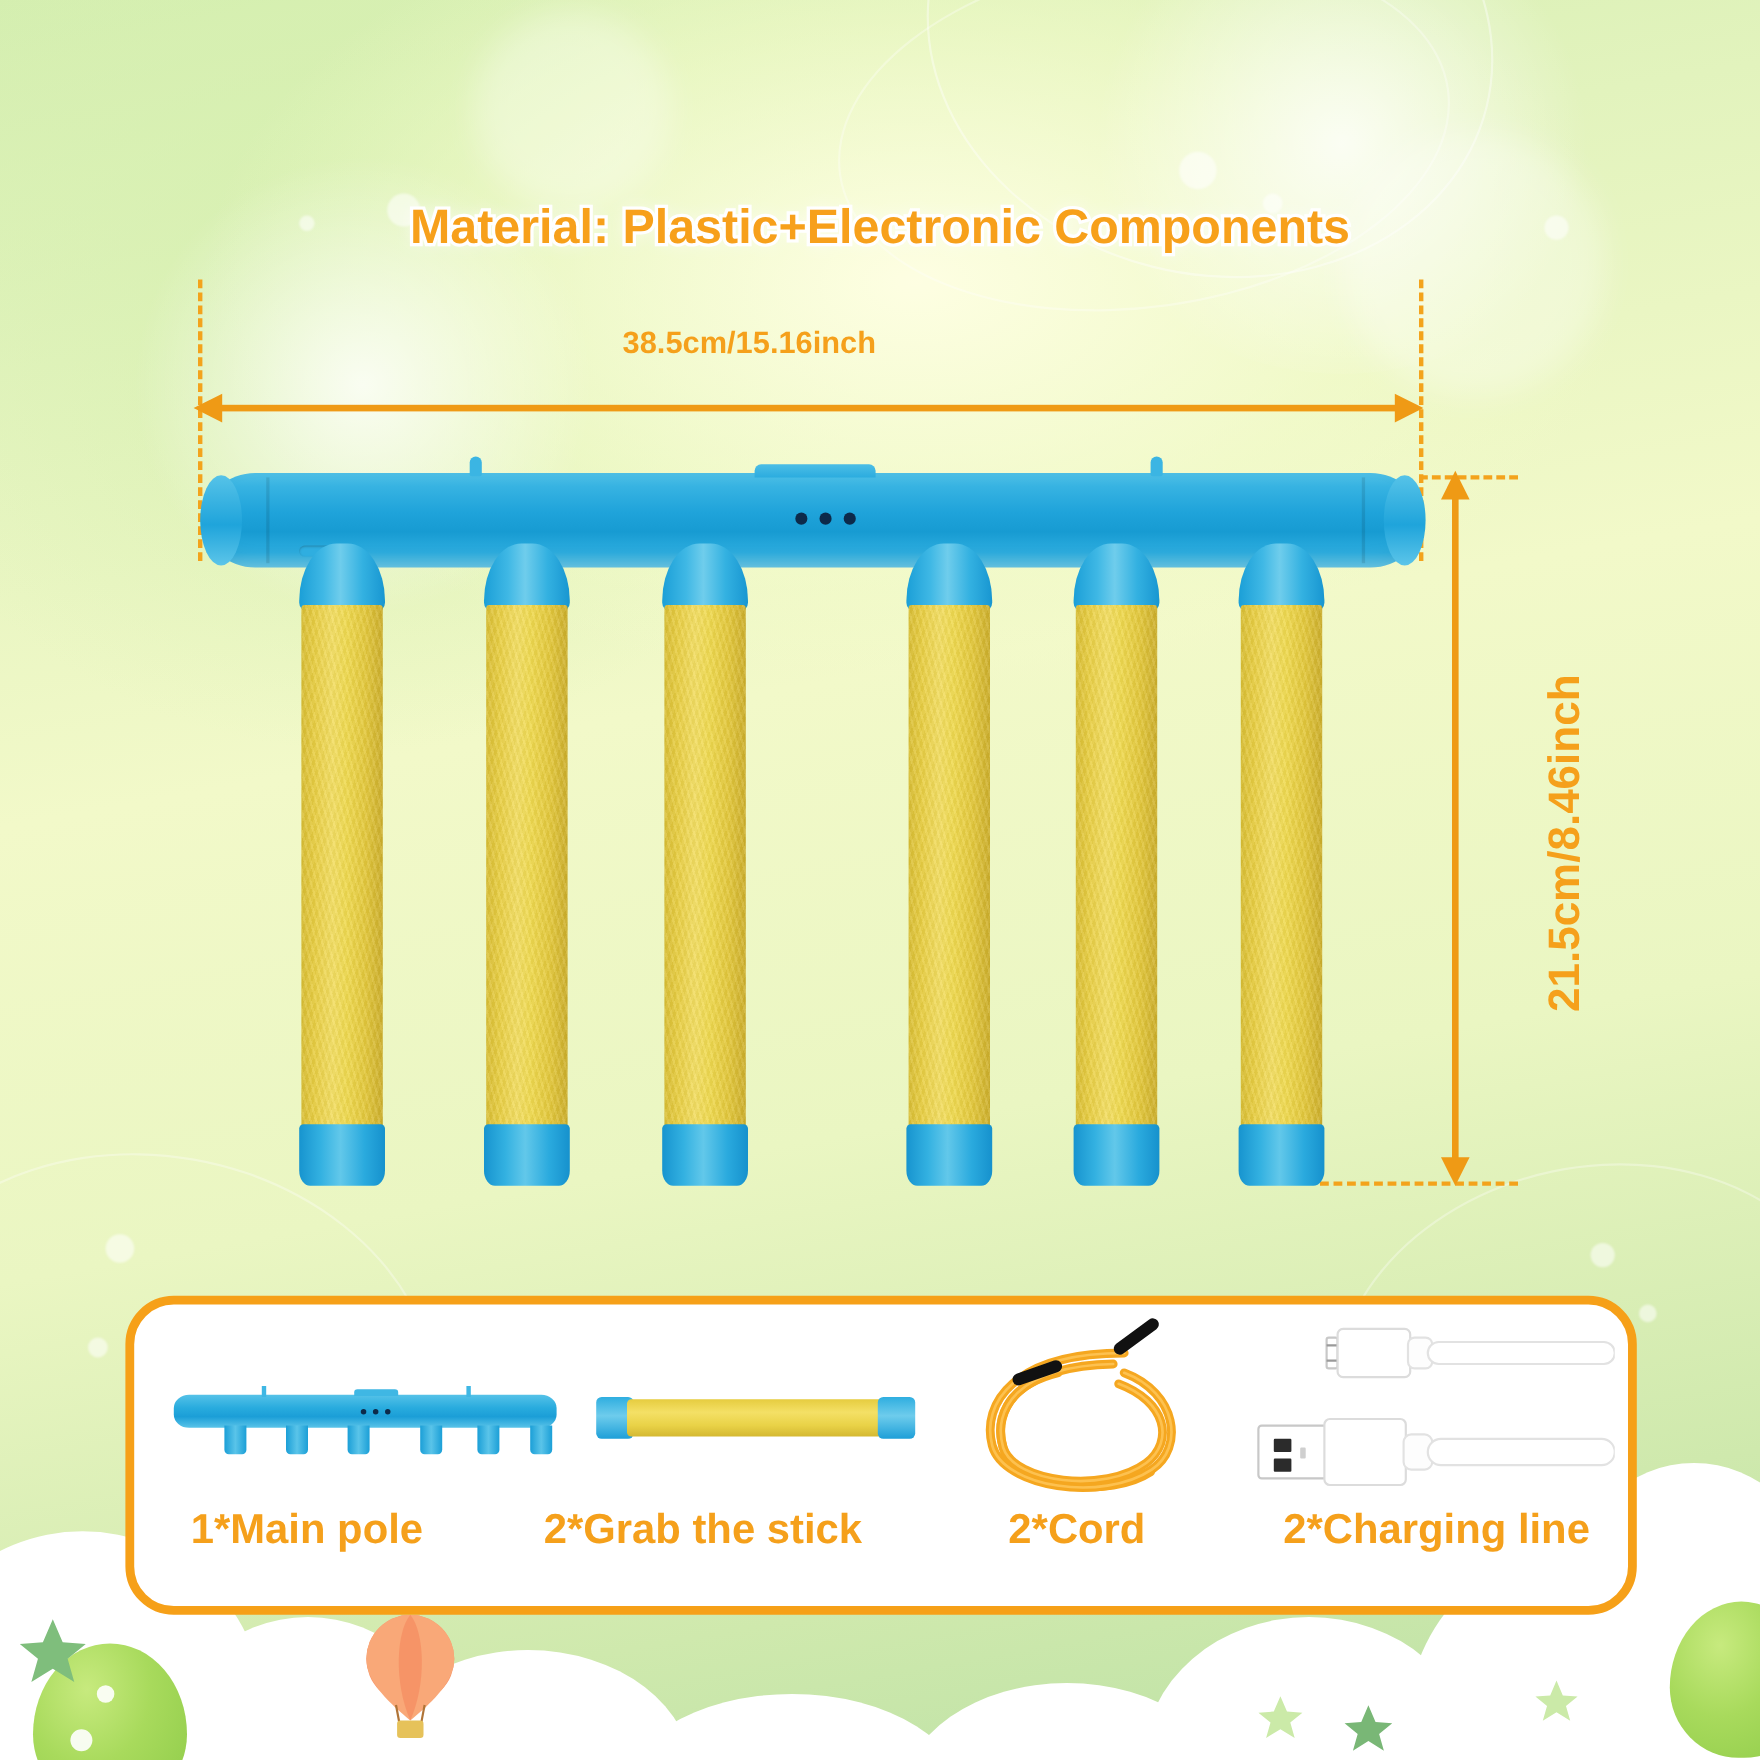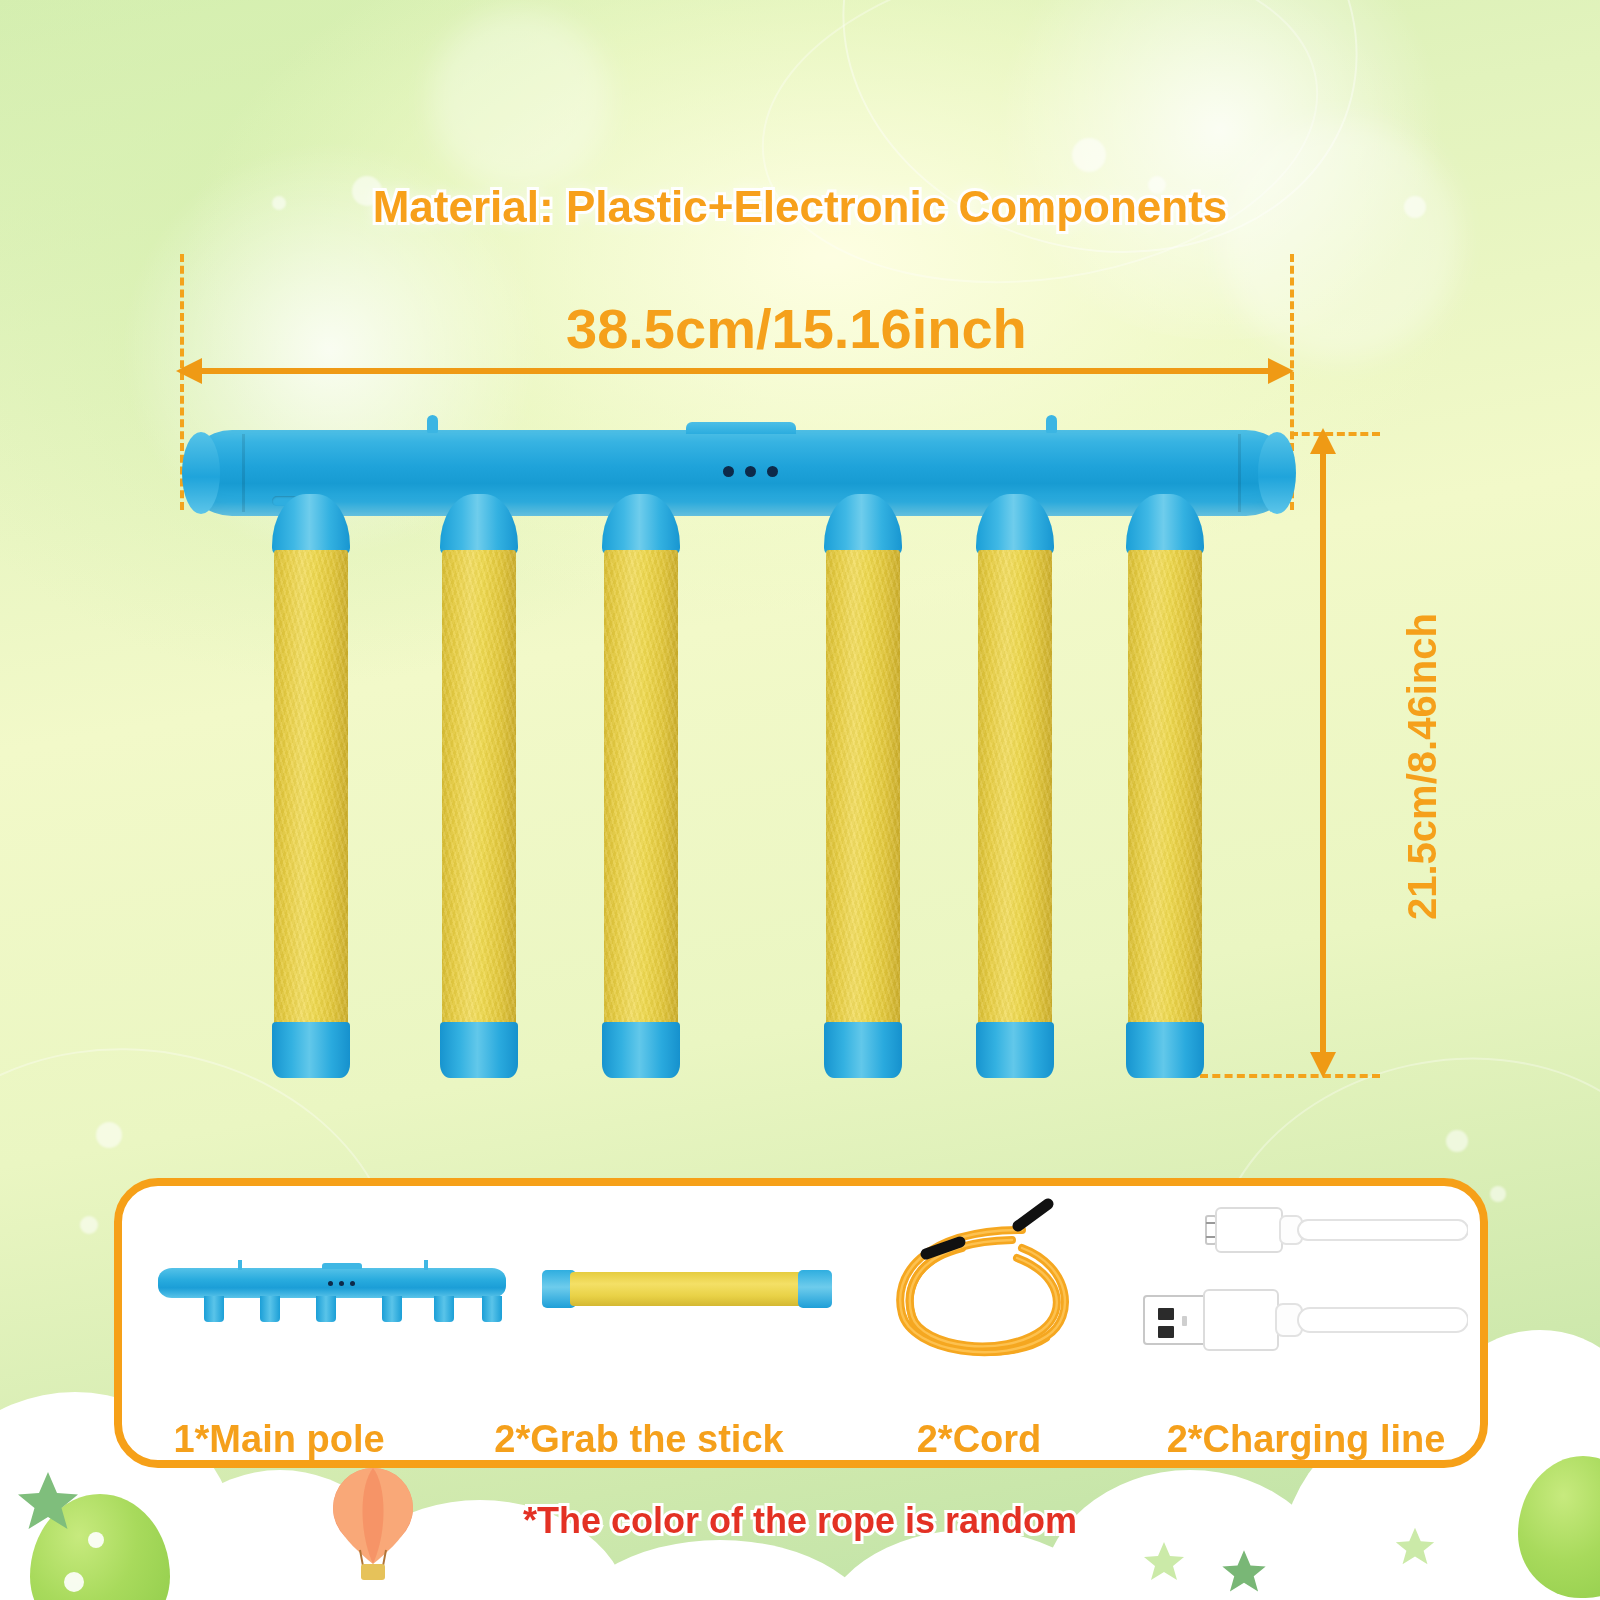--- a/index.html
+++ b/index.html
@@ -94,21 +94,21 @@
     position: absolute;
     width: 0; height: 0;
   }
   .arrow-left  { border-top: 13px solid transparent; border-bottom: 13px solid transparent; border-right: 26px solid #EF9A15; }
   .arrow-right { border-top: 13px solid transparent; border-bottom: 13px solid transparent; border-left: 26px solid #EF9A15; }
   .arrow-up    { border-left: 13px solid transparent; border-right: 13px solid transparent; border-bottom: 26px solid #EF9A15; }
   .arrow-down  { border-left: 13px solid transparent; border-right: 13px solid transparent; border-top: 26px solid #EF9A15; }
 
   .dim-label-h {
     position: absolute;
-    font-size: 56px;
+    font-size: 28px;
     font-weight: bold;
     color: #F5A01B;
     white-space: nowrap;
   }
   .dim-label-v {
     position: absolute;
     font-size: 40px;
     font-weight: bold;
     color: #F5A01B;
     white-space: nowrap;
@@ -193,21 +193,20 @@
     top: 1370px;
     width: 1374px;
     display: flex;
   }
   .content-label {
     font-size: 38px;
     font-weight: bold;
     color: #F5A01B;
     text-align: center;
     white-space: nowrap;
-    margin-top: 48px;
   }
 
   .thumb { position: absolute; }
 
   .footnote {
     position: absolute;
     left: 0; right: 0;
     top: 1500px;
     text-align: center;
     font-size: 36px;
@@ -438,15 +437,14 @@
     </div>
   </div>
 
   <div class="contents-labels">
     <div class="content-label" style="width:330px;">1*Main pole</div>
     <div class="content-label" style="width:390px;">2*Grab the stick</div>
     <div class="content-label" style="width:290px;">2*Cord</div>
     <div class="content-label" style="width:364px;">2*Charging line</div>
   </div>
 
-  <div class="footnote">*The color of the rope is random</div>
 
 </div>
 
 </body></html>

